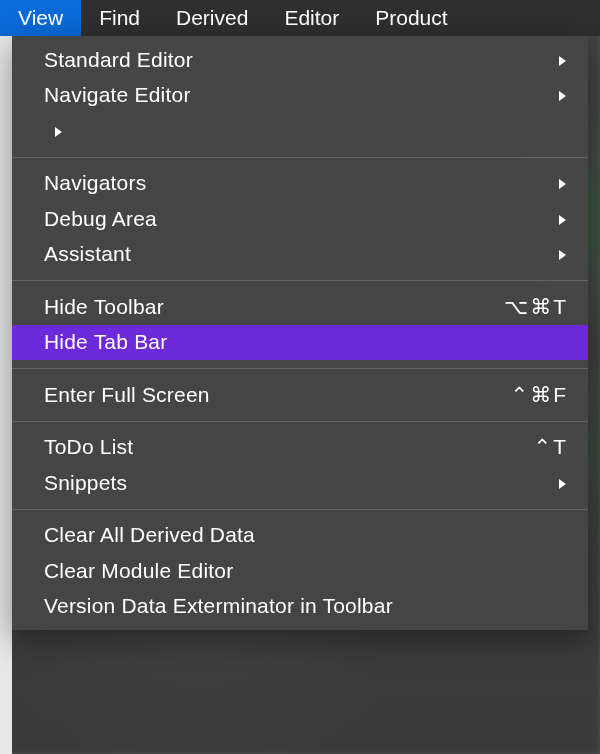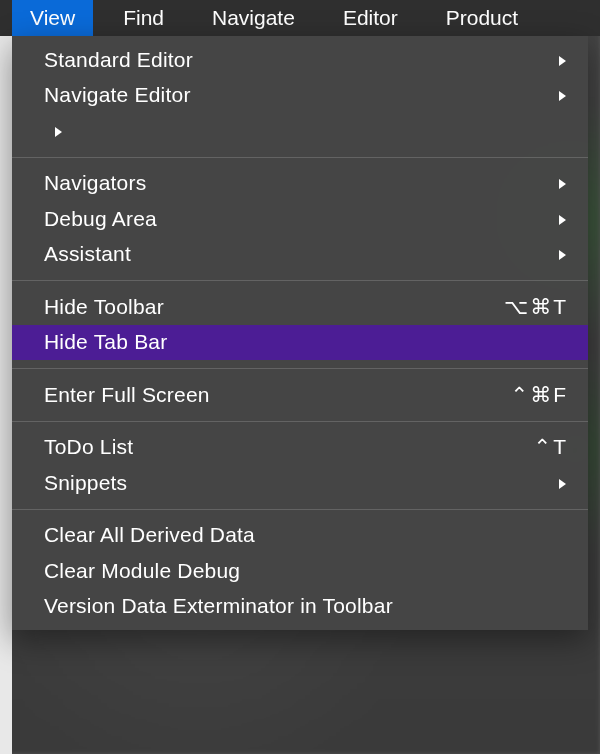--- a/index.html
+++ b/index.html
@@ -42,21 +42,20 @@
       font-size: 21px;
       font-weight: 400;
       padding-left: 0;
     }
     .menubar .item {
       padding: 0 18px;
       height: 100%;
       display: flex;
       align-items: center;
       cursor: default;
-      margin-left: 12px;
     }
     .menubar .item.selected {
       background: #0a6ad8;
     }
     .dropdown {
       position: absolute;
       left: 12px;
       top: 36px;
       width: 576px;
       background: rgba(70,70,70,0.95);
@@ -68,21 +67,21 @@
       align-items: center;
       height: 35.5px;
       padding: 0 20px 0 32px;
       color: #fff;
       font-size: 21px;
       font-weight: 400;
       cursor: default;
       letter-spacing: 0.2px;
     }
     .menu-row.highlight {
-      background: #4c1d95;
+      background: #6d28d9;
     }
     .menu-row .label { flex: 1 1 auto; white-space: nowrap; }
     .menu-row .shortcut {
       flex: 0 0 auto;
       font-size: 21px;
       color: #fff;
       letter-spacing: 2px;
       text-align: right;
       min-width: 80px;
     }
@@ -101,21 +100,21 @@
 </head>
 <body>
 
 <div class="bg-blur"></div>
 
 <div class="left-strip"></div>
 
 <div class="menubar">
   <div class="item selected">View</div>
   <div class="item">Find</div>
-  <div class="item">Navigate</div>
+  <div class="item">Derived</div>
   <div class="item">Editor</div>
   <div class="item">Product</div>
 </div>
 
 <div class="dropdown" id="dropdown">
     <div class="menu-row">
       <span class="label">Standard Editor</span>
       <span class="arrow"><svg width="10" height="12" viewBox="0 0 10 12">
           <path d="M1 1 L8 6 L1 11 Z" fill="#fff"></path>
         </svg></span>
@@ -172,18 +171,18 @@
       <span class="label">Snippets</span>
       <span class="arrow"><svg width="10" height="12" viewBox="0 0 10 12">
           <path d="M1 1 L8 6 L1 11 Z" fill="#fff"></path>
         </svg></span>
     </div>
     <div class="sep"></div>
     <div class="menu-row">
       <span class="label">Clear All Derived Data</span>
     </div>
     <div class="menu-row">
-      <span class="label">Clear Module Debug</span>
+      <span class="label">Clear Module Editor</span>
     </div>
     <div class="menu-row">
       <span class="label">Version Data Exterminator in Toolbar</span>
     </div>
   </div>
 
 </body></html>

